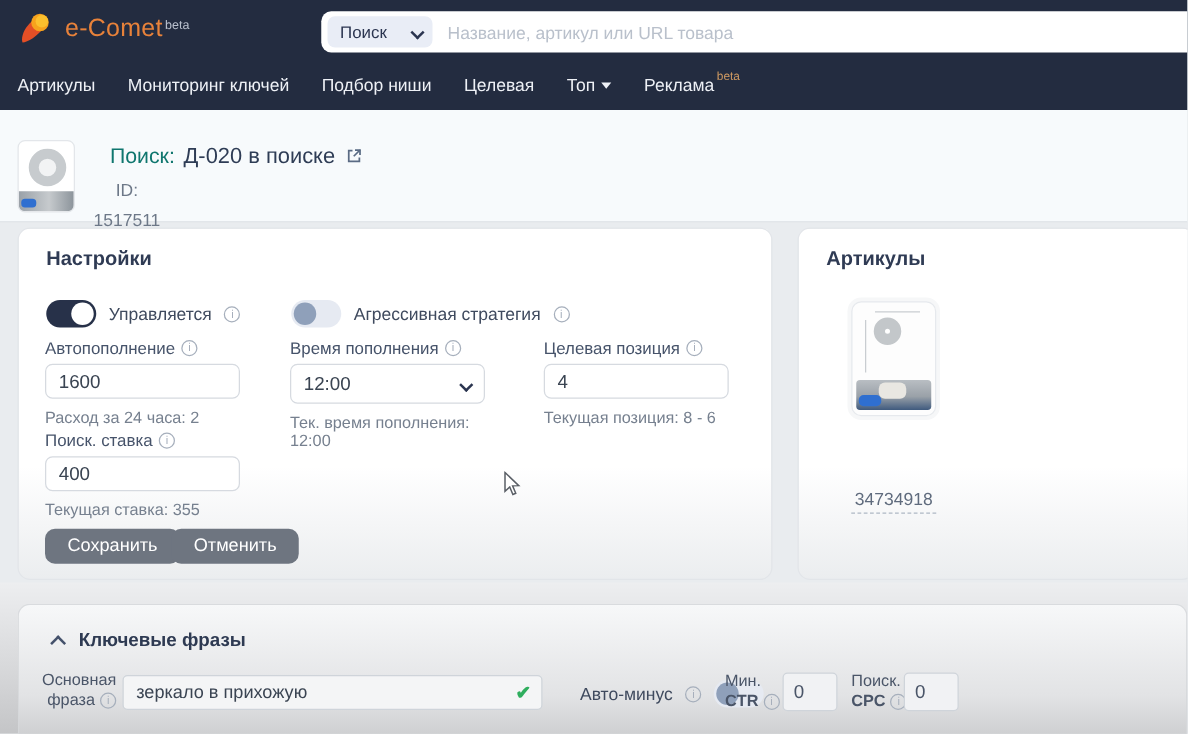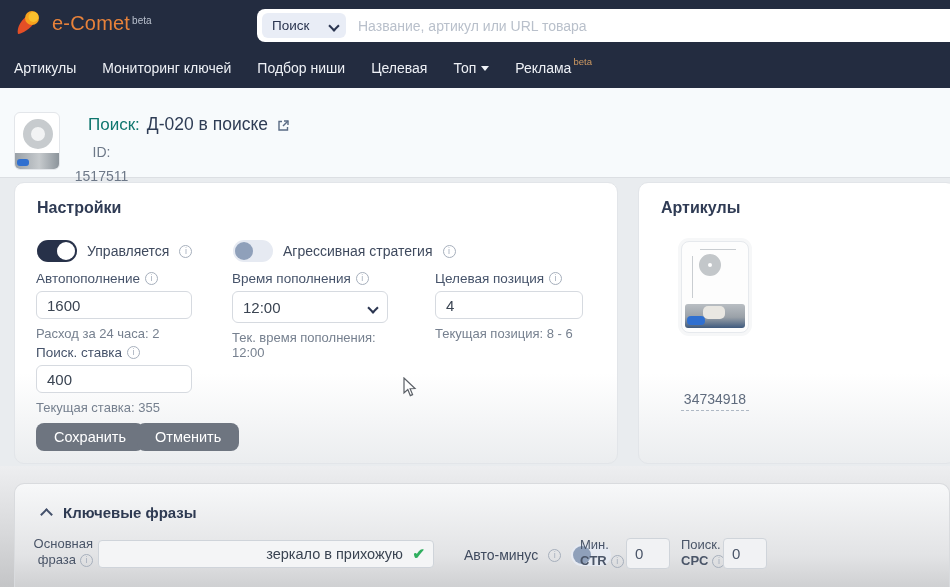--- a/index.html
+++ b/index.html
@@ -126,21 +126,21 @@
   .chev-up::before {
     content:""; position:absolute; left:1px; top:3px; width:7px; height:7px;
     border-left:2px solid #44516b; border-top:2px solid #44516b; transform:rotate(45deg);
   }
   .kw-title { font-size:15px; font-weight:bold; color:#2e3a52; }
   .kw-label { position:absolute; text-align:right; font-size:13px; color:#4a5568; line-height:16px; }
   .kw-label .with-i { display:flex; align-items:center; justify-content:flex-end; gap:4px; }
   .kw-input-wrap { position:absolute; left:83px; top:56px; width:336px; height:28px; }
   .kw-input {
     width:100%; height:100%; border:1px solid #cfd4da; border-radius:4px; background:#f4f5f6;
-    font-size:14.5px; color:#3a4452; padding:0 30px 0 10px; outline:none; font-family:"Liberation Sans", sans-serif;text-align:right;
+    font-size:14.5px; color:#3a4452; padding:0 30px 0 10px; outline:none; font-family:"Liberation Sans", sans-serif;
   }
   .check-green { position:absolute; right:9px; top:5px; color:#2fae5e; font-size:15px; font-weight:bold; }
   .check-green::before { content:"\2714"; }
   .kw-mini-input {
     position:absolute; width:44px; height:31px; border:1px solid #cfd4da; border-radius:4px;
     background:#f1f2f4; font-size:15px; color:#4a5568; padding:0 8px; outline:none; font-family:"Liberation Sans", sans-serif;
   }
 
   
   .cursor { position:absolute; left:403px; top:377px; }

